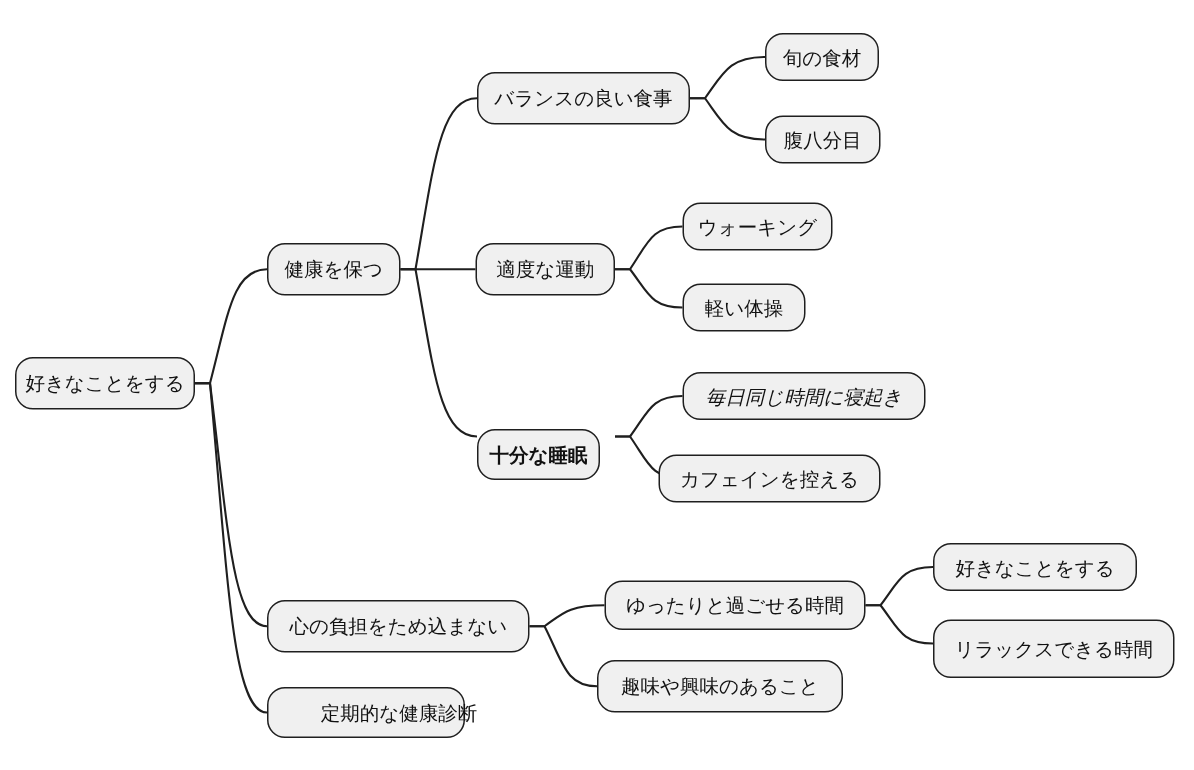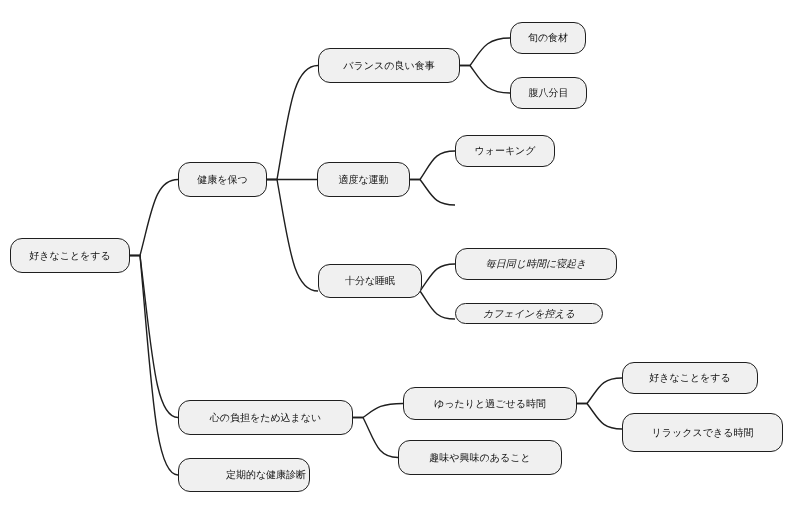--- a/index.html
+++ b/index.html
@@ -25,21 +25,21 @@
   }
   .node{
     position:absolute;
     box-sizing:border-box;
     background:#f0f0f0;
     border:1.6px solid #1f1f1f;
     border-radius:12px;
     display:flex;
     align-items:center;
     justify-content:center;
-    font-size:10px;
+    font-size:13px;
     color:#111111;
     white-space:nowrap;
     line-height:1;
   }
 </style>
 </head>
 <body>
 
 <div class="canvas">
 
@@ -69,26 +69,27 @@
   <div class="node" style="left:318px;top:48px;width:142px;height:35px;">バランスの良い食事</div>
 
   <div class="node" style="left:510px;top:22px;width:76px;height:32px;">旬の食材</div>
 
   <div class="node" style="left:510px;top:77px;width:77px;height:32px;">腹八分目</div>
 
   <div class="node" style="left:317px;top:162px;width:93px;height:35px;">適度な運動</div>
 
   <div class="node" style="left:455px;top:135px;width:100px;height:32px;">ウォーキング</div>
 
+  <div class="node" style="left:455px;top:189px;width:82px;height:32px;">軽い体操</div>
 
-  <div class="node" style="left:318px;top:264px;width:104px;height:34px;">十分な睡眠</div>
+  <div class="node" style="left:318px;top:286px;width:82px;height:34px;font-weight:bold;">十分な睡眠</div>
 
   <div class="node" style="left:455px;top:248px;width:162px;height:32px;font-style:italic;">毎日同じ時間に寝起き</div>
 
-  <div class="node" style="left:455px;top:303px;width:148px;height:21px;font-style:italic;">カフェインを控える</div>
+  <div class="node" style="left:439px;top:303px;width:148px;height:32px;">カフェインを控える</div>
 
   <div class="node" style="left:178px;top:400px;width:175px;height:35px;">心の負担をため込まない</div>
 
   <div class="node" style="left:403px;top:387px;width:174px;height:33px;">ゆったりと過ごせる時間</div>
 
   <div class="node" style="left:622px;top:362px;width:136px;height:32px;">好きなことをする</div>
 
   <div class="node" style="left:622px;top:413px;width:161px;height:39px;">リラックスできる時間</div>
 
   <div class="node" style="left:398px;top:440px;width:164px;height:35px;text-align:center;">趣味や興味のあること</div>

